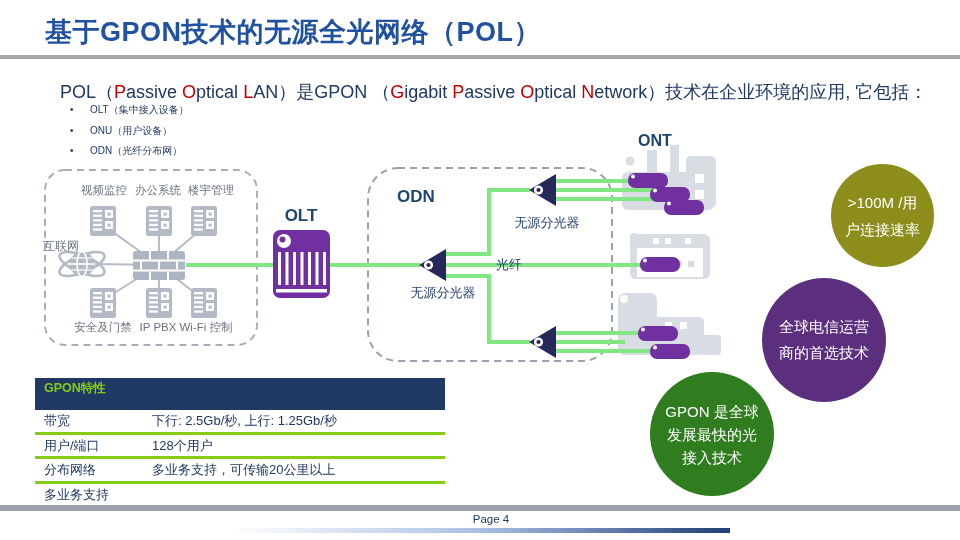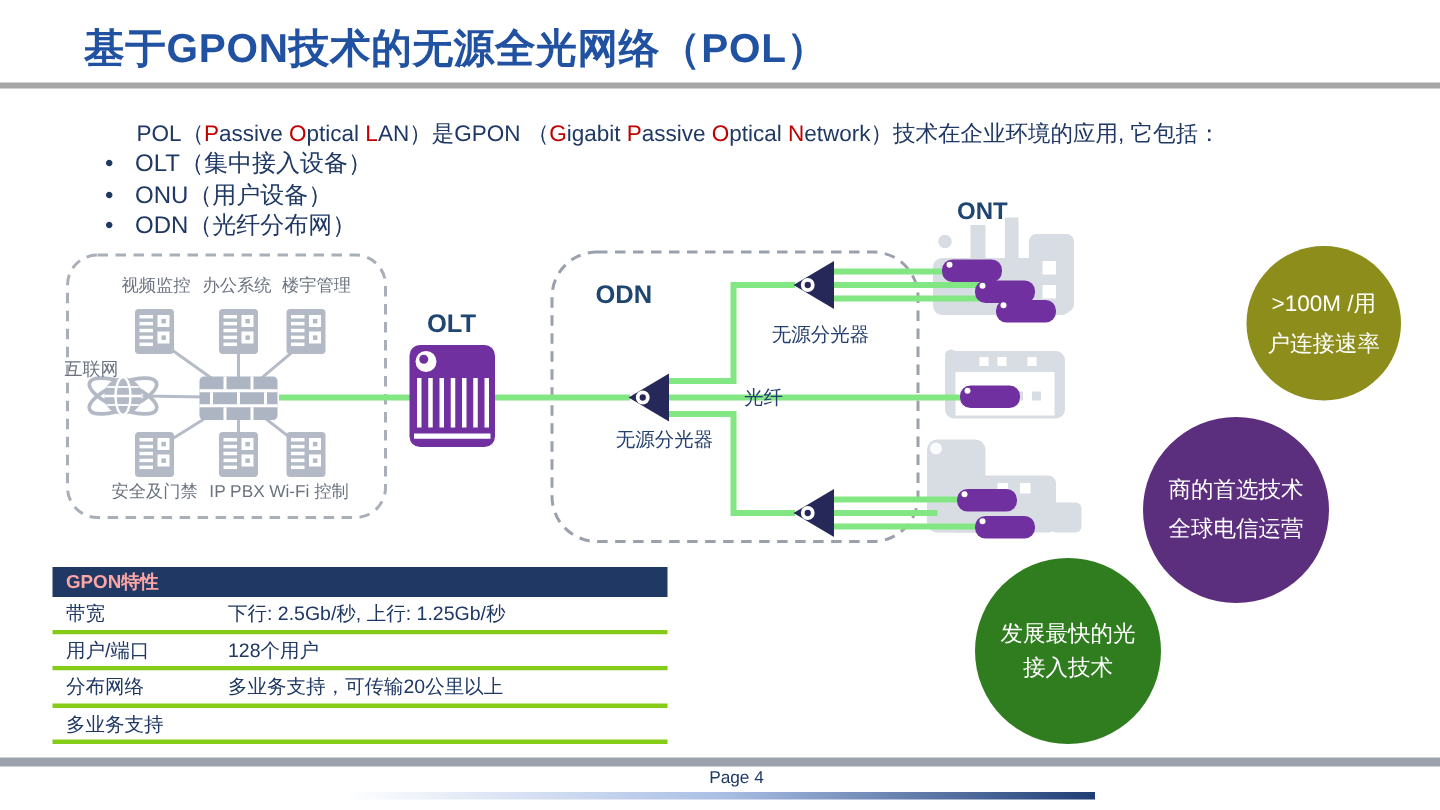--- a/index.html
+++ b/index.html
@@ -1,34 +1,34 @@
 <!DOCTYPE html>
 <html><head>
 <meta charset="utf-8">
 <style>
   html,body{margin:0;padding:0;}
   body{width:960px;height:540px;position:relative;overflow:hidden;background:#fff;
        font-family:"Liberation Sans","DejaVu Sans",sans-serif;}
   .abs{position:absolute;}
-  .title{left:56px;top:14px;font-size:27px;font-weight:bold;color:#2151A1;letter-spacing:0.5px;}
+  .title{left:45px;top:14px;font-size:27px;font-weight:bold;color:#2151A1;letter-spacing:0.5px;}
   .title-rule{left:0;top:55px;width:960px;height:4px;background:#A6A6A6;}
-  .intro{left:60px;top:80px;font-size:15px;color:#1F3864;white-space:nowrap;margin-left:31px;}
-  .bullets{left:70px;top:100px;font-size:16px;color:#1F3864;}
+  .intro{left:60px;top:80px;font-size:18px;color:#1F3864;white-space:nowrap;}
+  .bullets{left:70px;top:100px;font-size:10px;color:#1F3864;}
   .bullet-row{height:20.5px;line-height:20.5px;display:flex;}
   .bullet-row .dot{width:20px;}
   .bullet-row .dot::before{content:"•";}
   svg{position:absolute;left:0;top:0;font-family:"Liberation Sans","DejaVu Sans",sans-serif;}
   .circle{position:absolute;border-radius:50%;color:#fff;display:flex;flex-direction:column;
           align-items:center;justify-content:center;text-align:left;font-size:15px;}
   .c-speed{left:831px;top:164px;width:103px;height:103px;line-height:27px;}
   .c-oper{left:762px;top:278px;width:124px;height:124px;line-height:26px;}
   .c-growth{left:650px;top:372px;width:124px;height:124px;line-height:23px;}
   .gpon-table{left:35px;top:378px;width:410px;}
-  .tbl-header{background:#1F3864;color:#fca5a5;font-weight:bold;font-size:12.5px;
-              padding:3px 0 3px 9px;height:14px;line-height:14px;}
+  .tbl-header{background:#1F3864;color:#84cc16;font-weight:bold;font-size:12.5px;
+              padding:3px 0 15px 9px;height:14px;line-height:14px;}
   .tbl-row{display:flex;font-size:13px;color:#1F3864;border-bottom:3px solid #84cc16;
            padding:2px 0 2px 9px;height:17.5px;line-height:17.5px;background:#fff;}
   .tbl-row .lab{width:108px;flex:none;}
   .footer-rule{left:0;top:505px;width:960px;height:6px;background:#9CA3AC;}
   .page-num{left:16px;top:513px;width:950px;text-align:center;font-size:11.5px;color:#1F3864;}
   .bottom-bar{left:230px;top:528px;width:500px;height:4.5px;
      background:linear-gradient(to right, rgba(68,114,196,0) 0%, rgba(68,114,196,0.45) 50%, #1F3E75 100%);}
 </style>
 </head>
 <body>
@@ -200,24 +200,25 @@
   <text x="443" y="297" text-anchor="middle" font-size="13" fill="#233F70">无源分光器</text>
   <text x="547" y="227" text-anchor="middle" font-size="13" fill="#233F70">无源分光器</text>
   <text x="496" y="269" font-size="13" fill="#233F70">光纤</text>
 </svg>
 
 <div class="circle c-speed" style="background-color: rgb(141, 141, 27);">
   <span>&gt;100M /用</span>
   <span>户连接速率</span>
 </div>
 <div class="circle c-oper" style="background-color: rgb(92, 46, 126);">
+  <span>全球电信运营</span>
   <span>商的首选技术</span>
-  <span>全球电信运营</span>
 </div>
 <div class="circle c-growth" style="background-color: rgb(47, 125, 31);">
+  <span>GPON 是全球</span>
   <span>发展最快的光</span>
   <span>接入技术</span>
 </div>
 
 <div class="abs gpon-table">
   <div class="tbl-header">GPON特性</div>
   <div class="tbl-row">
     <span class="lab">带宽</span>
     <span>下行: 2.5Gb/秒, 上行: 1.25Gb/秒</span>
   </div>

